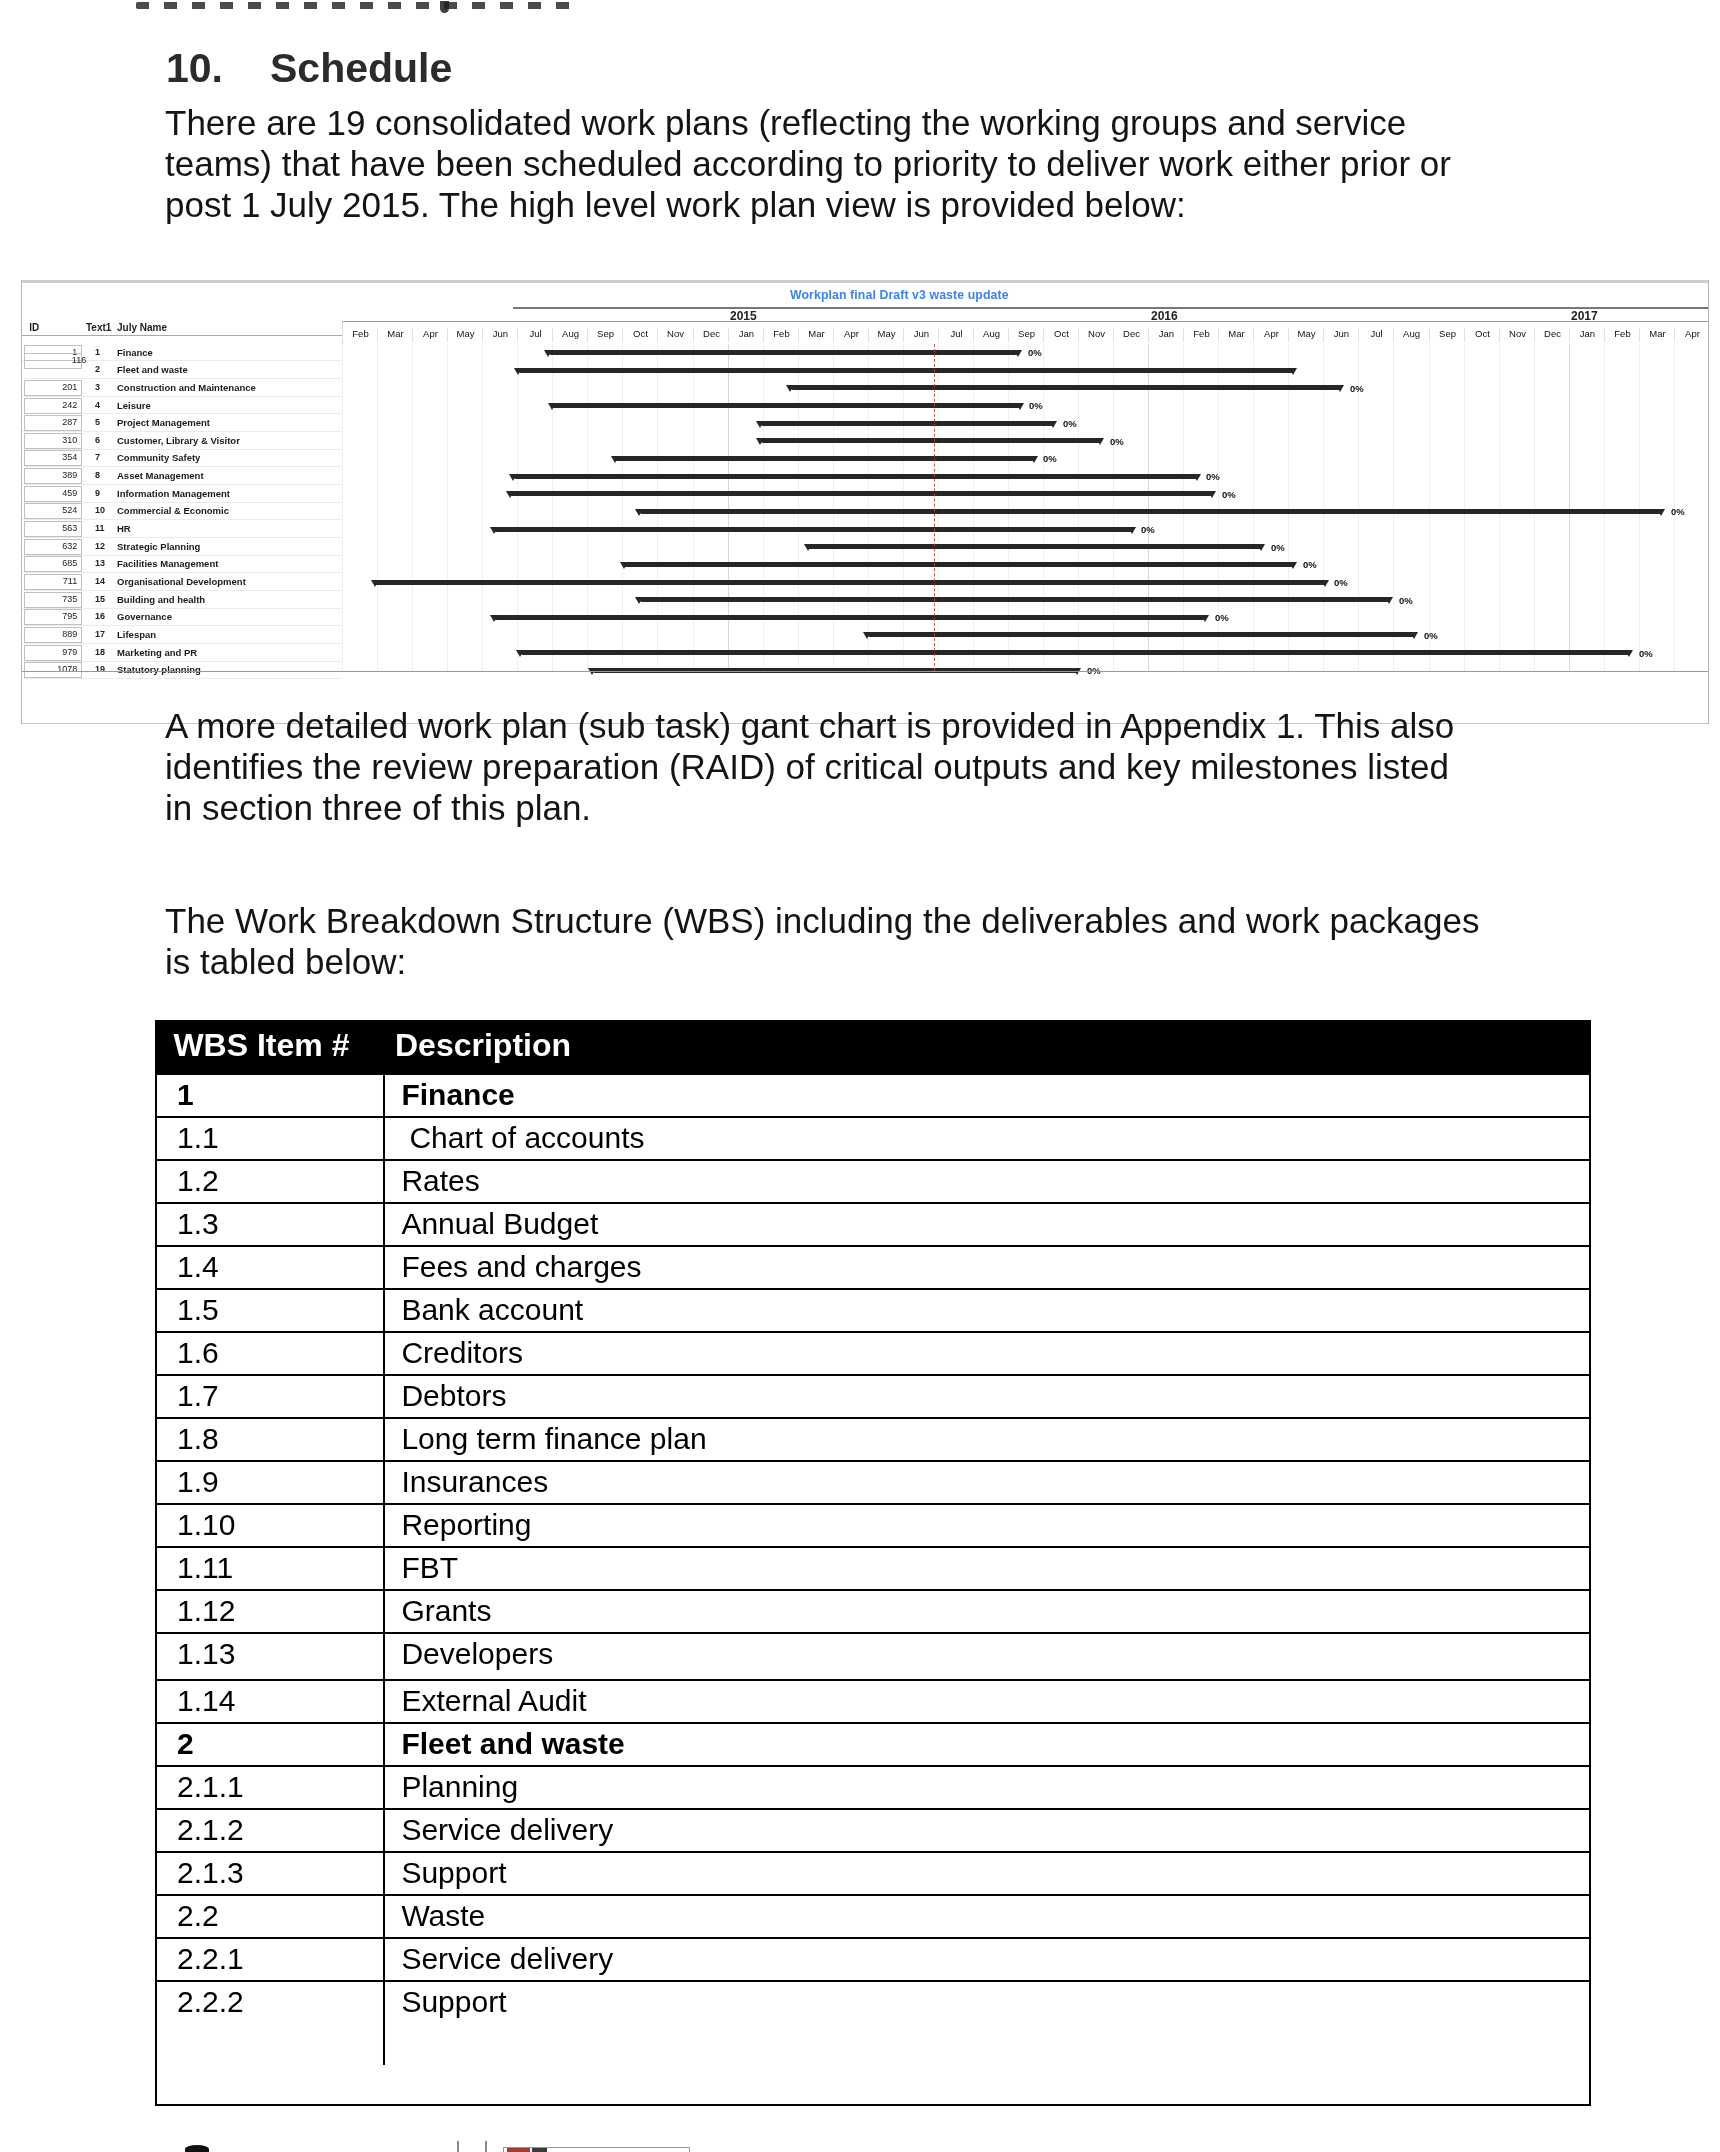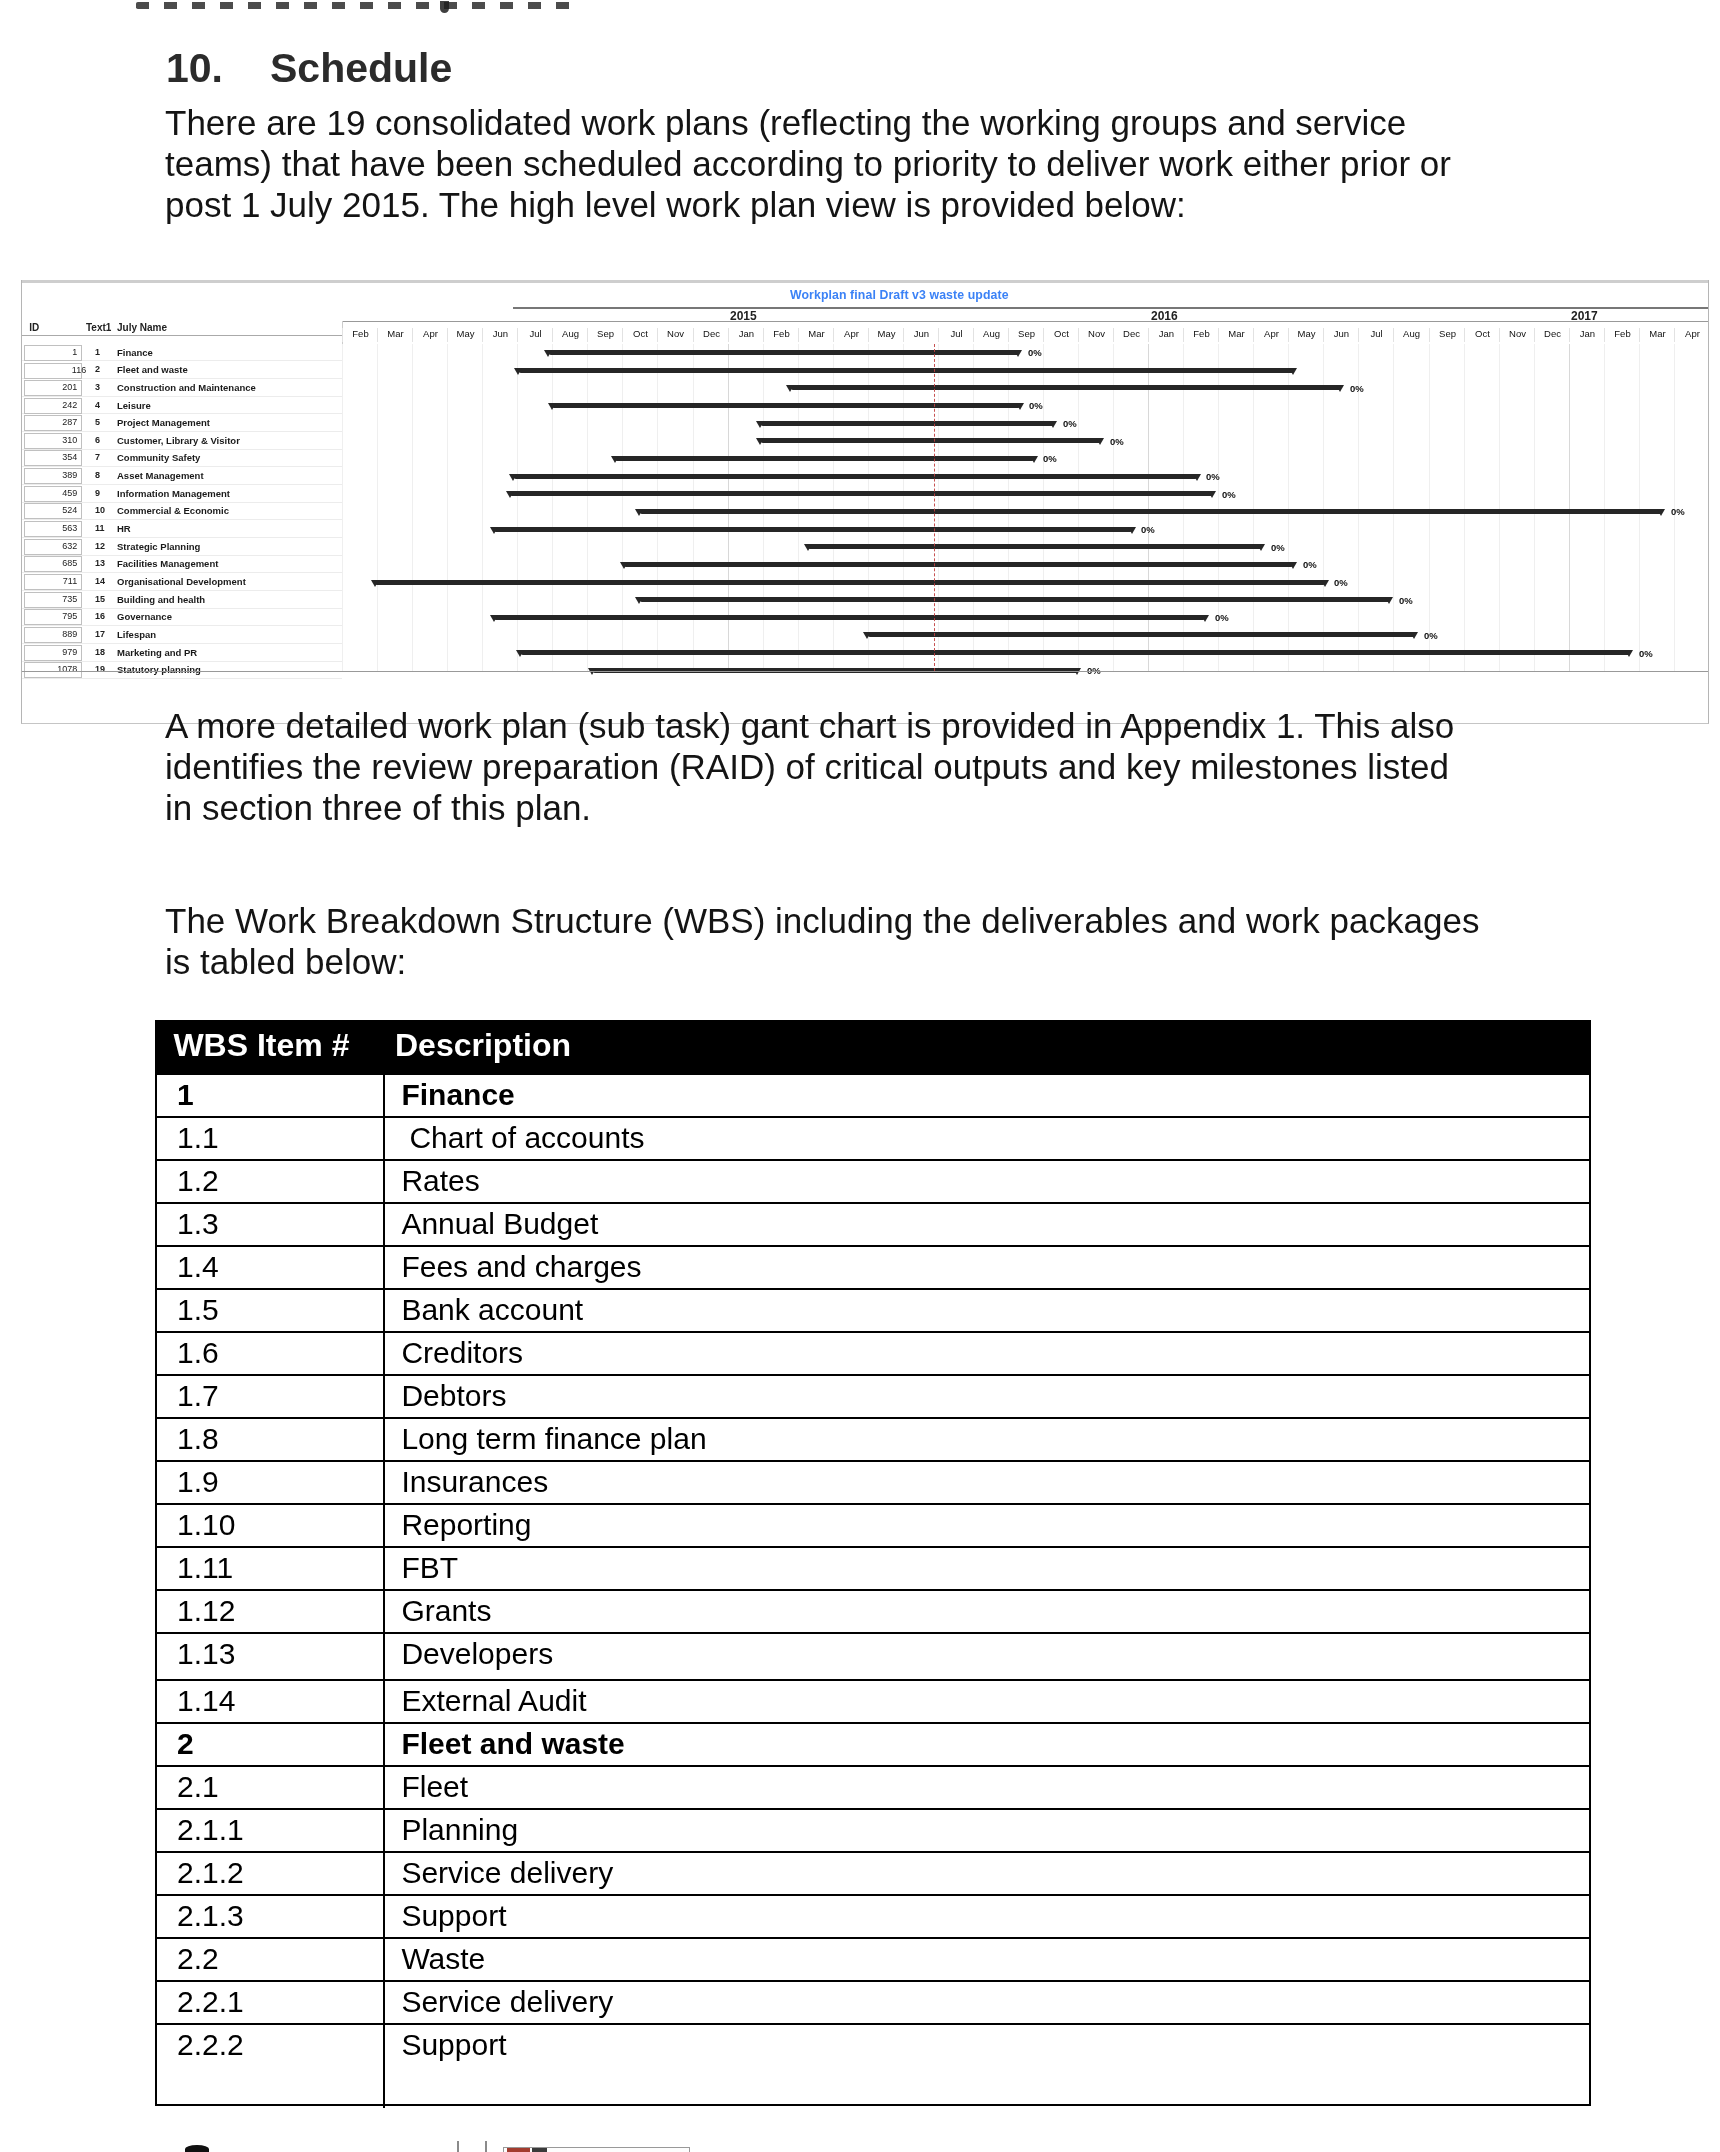--- a/index.html
+++ b/index.html
@@ -173,21 +173,21 @@
       <div class="g-year" style="left: 1549px;">2017</div>
       <div class="g-rowline" style="top: 80px;"></div>
       <div class="g-idcell" style="top: 65px;">1</div>
       <div class="g-text1" style="top: 65px;">1</div>
       <div class="g-task" style="top: 65px;">Finance</div>
       <div class="g-bar" style="left: 527px; width: 470px; top: 70px;"></div>
       <div class="g-mark" style="left: 522px; top: 70px;"></div>
       <div class="g-mark" style="left: 992px; top: 70px;"></div>
       <div class="g-pct" style="left: 1006px; top: 65px;">0%</div>
       <div class="g-rowline" style="top: 98px;"></div>
-      <div class="g-idcell" style="top: 83px; padding-left: 47px;">116</div>
+      <div class="g-idcell" style="top: 73px; padding-left: 47px;">116</div>
       <div class="g-text1" style="top: 82px;">2</div>
       <div class="g-task" style="top: 82px;">Fleet and waste</div>
       <div class="g-bar" style="left: 497px; width: 775px; top: 88px;"></div>
       <div class="g-mark" style="left: 492px; top: 88px;"></div>
       <div class="g-mark" style="left: 1267px; top: 88px;"></div>
       <div class="g-rowline" style="top: 116px;"></div>
       <div class="g-idcell" style="top: 100px;">201</div>
       <div class="g-text1" style="top: 100px;">3</div>
       <div class="g-task" style="top: 100px;">Construction and Maintenance</div>
       <div class="g-bar" style="left: 769px; width: 550px; top: 105px;"></div>
@@ -401,24 +401,20 @@
       </div>
       <div class="wbs-row" style="height: 43px;">
         <div class="c1">1.14</div>
         <div class="c2">External Audit</div>
       </div>
       <div class="wbs-row bold" style="height: 43px;">
         <div class="c1">2</div>
         <div class="c2">Fleet and waste</div>
       </div>
       <div class="wbs-row" style="height: 43px;">
-        <div class="c1">2.1</div>
-        <div class="c2">Fleet</div>
-      </div>
-      <div class="wbs-row" style="height: 43px;">
         <div class="c1">2.1.1</div>
         <div class="c2">Planning</div>
       </div>
       <div class="wbs-row" style="height: 43px;">
         <div class="c1">2.1.2</div>
         <div class="c2">Service delivery</div>
       </div>
       <div class="wbs-row" style="height: 43px;">
         <div class="c1">2.1.3</div>
         <div class="c2">Support</div>

